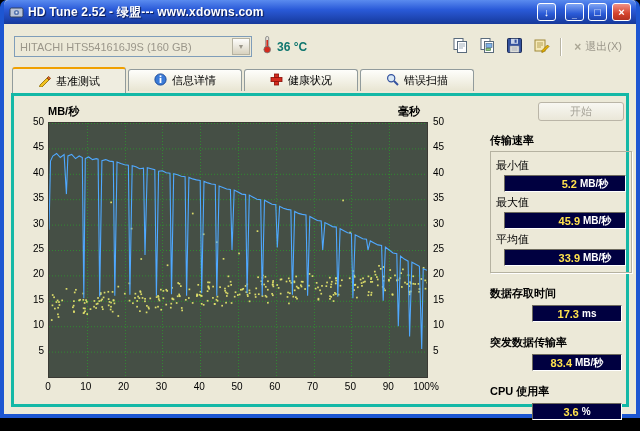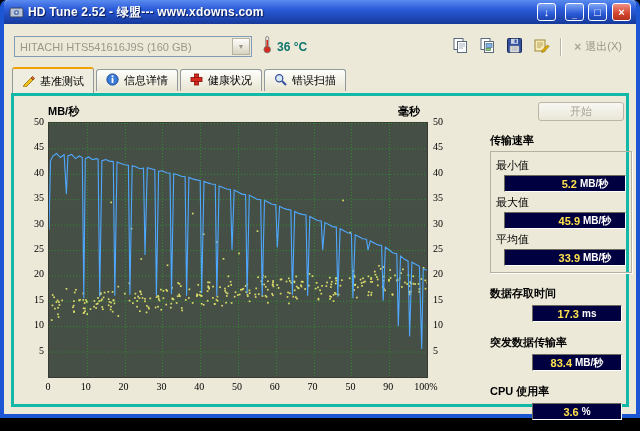--- a/index.html
+++ b/index.html
@@ -49,42 +49,42 @@
   .temp-text{font-size:12px;font-weight:bold;color:#0f766e;}
   .tool-icons{margin-left:auto;display:flex;align-items:center;gap:5px;}
   .ticon{width:22px;height:20px;display:flex;align-items:center;justify-content:center;background:none;border:0;padding:0;}
   .tsep{width:1px;height:18px;background:#B8B4A2;border-right:1px solid #fff;margin:0 3px;}
   .exit-btn{display:flex;align-items:center;gap:4px;background:none;border:0;padding:0 4px;}
   .exit-x{color:#ABA795;font-weight:bold;font-size:12px;}
   .exit-label{color:#9A968A;font-size:11px;}
   
   .tabs{display:flex;padding:0 8px;gap:2px;position:relative;z-index:2;margin-top:3px;}
   .tab{
-    height:21px;display:flex;align-items:center;gap:5px;padding:0 9px;font-size:11px;color:#000;
+    height:21px;display:flex;align-items:center;gap:5px;padding:0 25px;font-size:11px;color:#000;
     border:1px solid #919B9C;border-bottom:none;border-radius:3px 3px 0 0;
     background:linear-gradient(#FEFEFB,#E8E5D2);position:relative;top:2px;
   }
   .tab.active{
     background:#EFEDE0;top:0;height:24px;z-index:3;
     border-top:2px solid #F0A000;
   }
   
   .panel{
     margin:0 7px;border:3px solid #14b8a6;background:#ECE9D8;height:314px;
     display:flex;padding:4px;box-sizing:border-box;position:relative;z-index:1;
   }
   .chart-left{position:relative;width:462px;flex:0 0 auto;}
   .axlbl{position:absolute;top:4px;font-size:11px;font-weight:bold;color:#000;}
   .axlbl.l{left:30px;}
   .axlbl.r{left:380px;}
   #plot{
     position:absolute;left:30px;top:22px;width:378px;height:254px;
     border:1px solid #3A3A34;background:var(--plot-bg,#454F45);
   }
-  .ytick,.xtick{position:absolute;font-size:10px;color:#000;font-family:Liberation Serif, serif;}
+  .ytick,.xtick{position:absolute;font-size:10px;color:#000;}
   .ytick.left{width:24px;text-align:right;left:2px;}
   .ytick.right{width:28px;text-align:left;}
   .xtick{transform:translateX(-50%);white-space:nowrap;}
   
   .side{flex:1;display:flex;flex-direction:column;padding:0 4px 0 10px;box-sizing:border-box;}
   .start-btn{
     width:86px;height:20px;margin:2px 8px 0 auto;border:1px solid #BAB5A7;border-radius:3px;
     background:linear-gradient(#F8F7F2,#EAE7D8);color:#A6A398;font-size:11px;
   }
   .group-title{font-weight:bold;font-size:11px;margin-top:12px;color:#000;}

